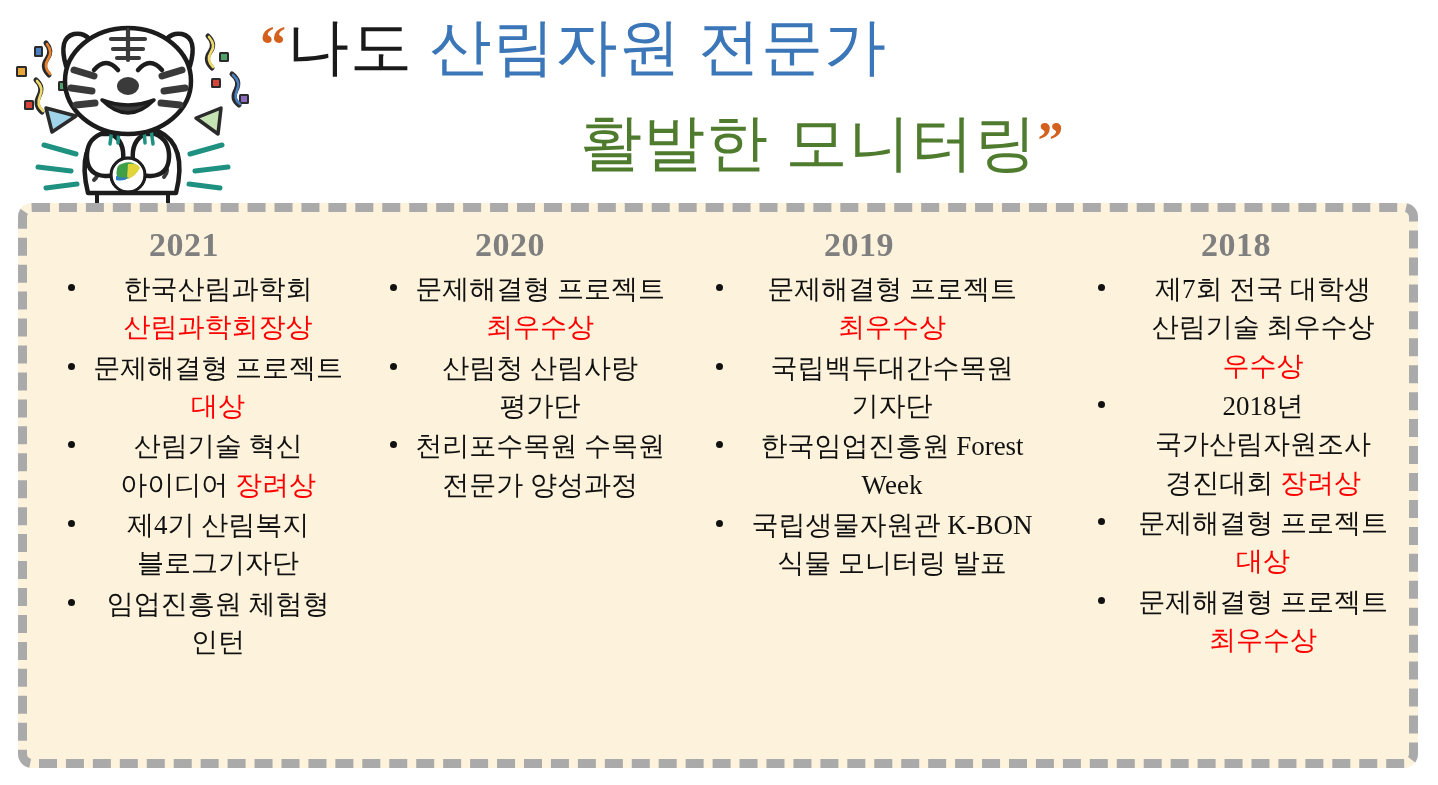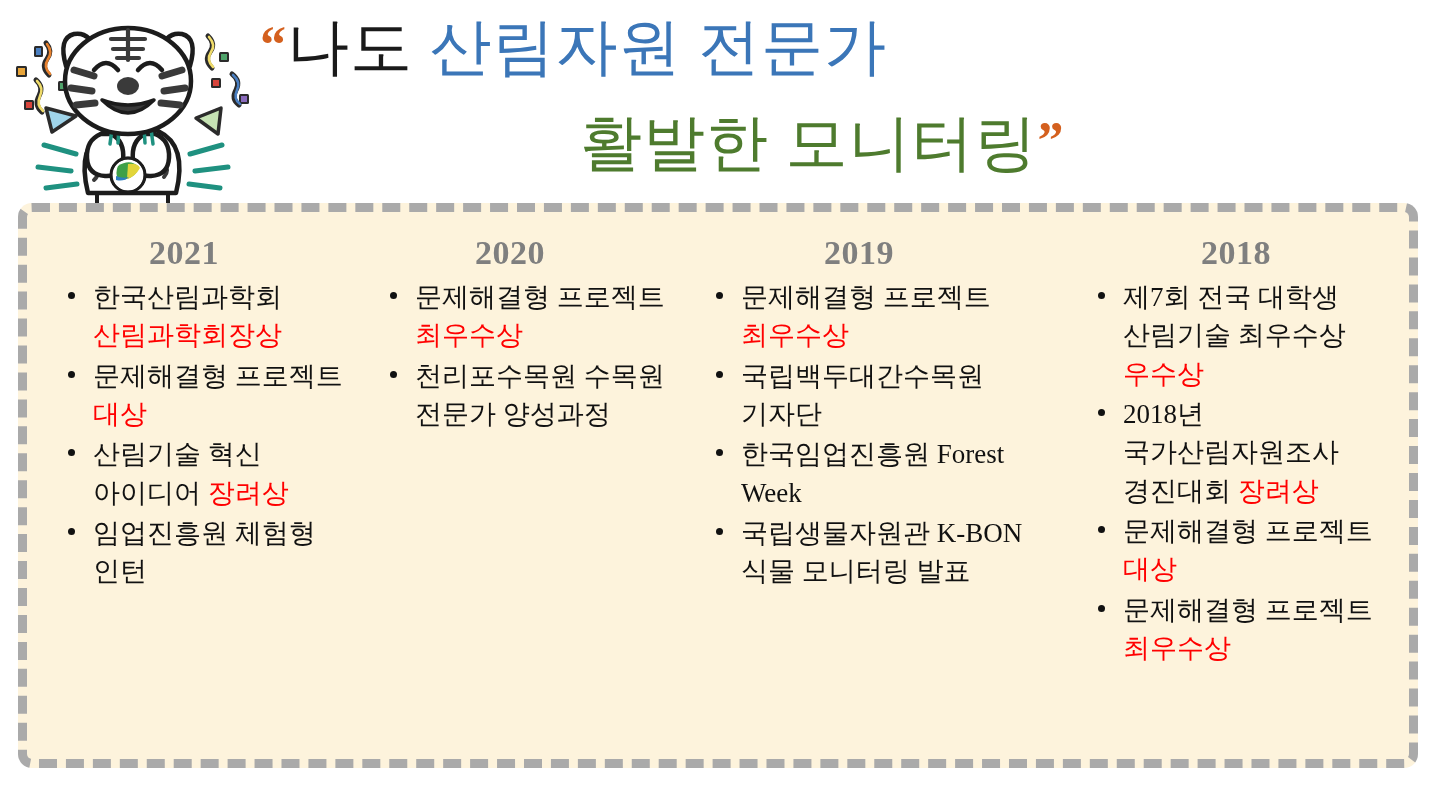--- a/index.html
+++ b/index.html
@@ -95,30 +95,31 @@
   #col-1 { width: 322px; }
   #col-2 { width: 376px; }
   #col-3 { width: 362px; }
 
   .year-heading {
     text-align: center;
     font-family: "Liberation Serif", "DejaVu Serif", serif;
     font-weight: bold;
     font-size: 34px;
     color: #7f7f7f;
-    margin: 22px 0 6px 0;
+    margin: 14px 0 6px 0;
     letter-spacing: 0.5px;
   }
   #col-0 .year-heading { padding-right: 8px; }
   #col-3 .year-heading { padding-left: 16px; }
 
   .bullet-list {
     list-style: none;
     margin: 0;
     padding: 0;
+    text-align: center;
   }
 
   .bullet-item {
     position: relative;
     padding-left: 44px;
     margin: 0 0 2px 0;
     font-family: "Liberation Serif", "DejaVu Serif", serif;
     font-size: 27px;
     line-height: 1.42;
     color: #111111;
@@ -255,28 +256,30 @@
 
 <div id="panel">
   <div id="columns">
 
     <div class="year-col" id="col-0">
       <div class="year-heading">2021</div>
       <ul class="bullet-list">
           <li class="bullet-item"><span class="dot"></span><span>한국산림과학회 </span><span class="hl">산림과학회장상</span></li>
           <li class="bullet-item"><span class="dot"></span><span>문제해결형 프로젝트 </span><span class="hl">대상</span></li>
           <li class="bullet-item"><span class="dot"></span><span>산림기술 혁신 아이디어 </span><span class="hl">장려상</span></li>
+          <li class="bullet-item"><span class="dot"></span><span>제4기 산림복지 블로그기자단</span></li>
           <li class="bullet-item"><span class="dot"></span><span>임업진흥원 체험형 인턴</span></li>
         </ul>
     </div>
 
     <div class="year-col" id="col-1">
       <div class="year-heading">2020</div>
       <ul class="bullet-list">
           <li class="bullet-item"><span class="dot"></span><span>문제해결형 프로젝트 </span><span class="hl">최우수상</span></li>
+          <li class="bullet-item"><span class="dot"></span><span>산림청 산림사랑 평가단</span></li>
           <li class="bullet-item"><span class="dot"></span><span>천리포수목원 수목원 전문가 양성과정</span></li>
         </ul>
     </div>
 
     <div class="year-col" id="col-2">
       <div class="year-heading">2019</div>
       <ul class="bullet-list">
           <li class="bullet-item"><span class="dot"></span><span>문제해결형 프로젝트 </span><span class="hl">최우수상</span></li>
           <li class="bullet-item"><span class="dot"></span><span>국립백두대간수목원 기자단</span></li>
           <li class="bullet-item"><span class="dot"></span><span>한국임업진흥원 Forest Week</span></li>

